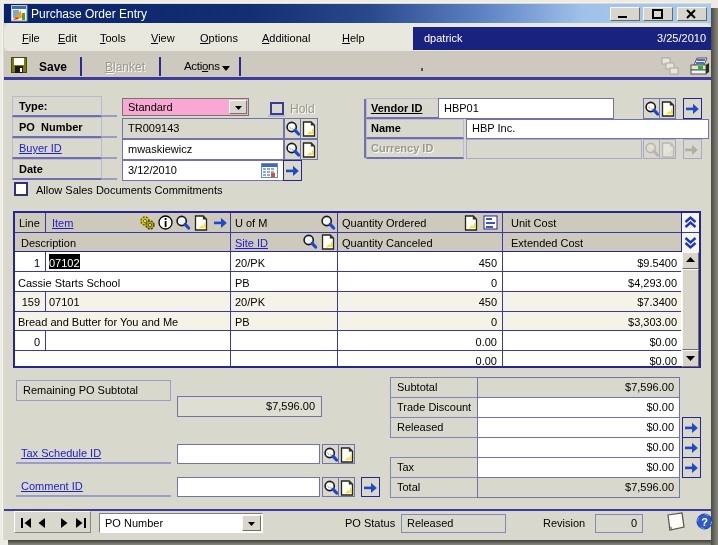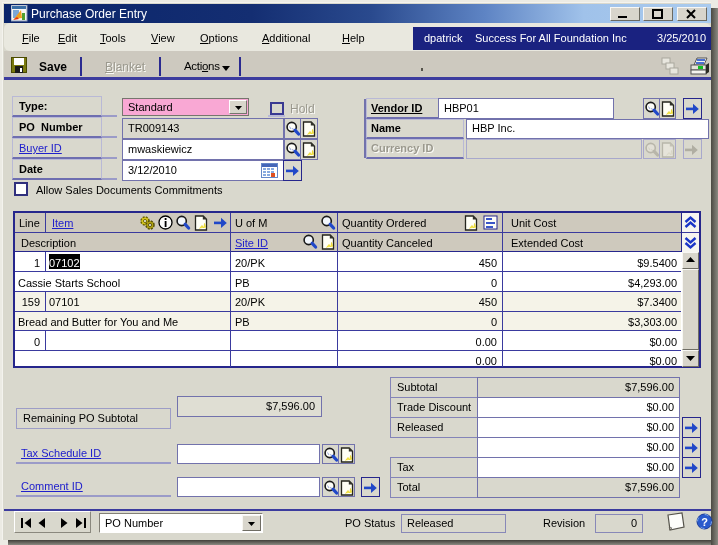--- a/index.html
+++ b/index.html
@@ -82,21 +82,20 @@
 <div id="menubar">
   <span class="mi" style="left:18px"><span class="ul">F</span>ile</span>
   <span class="mi" style="left:54px"><span class="ul">E</span>dit</span>
   <span class="mi" style="left:96px"><span class="ul">T</span>ools</span>
   <span class="mi" style="left:147px"><span class="ul">V</span>iew</span>
   <span class="mi" style="left:196px"><span class="ul">O</span>ptions</span>
   <span class="mi" style="left:258px"><span class="ul">A</span>dditional</span>
   <span class="mi" style="left:338px"><span class="ul">H</span>elp</span>
   <div id="userbox">
       <span class="abs" style="left:11px;top:5px">dpatrick</span>
-      <span class="abs" style="left:62px;top:5px">Success For All Foundation Inc</span>
       <span class="abs" style="right:5px;top:5px">3/25/2010</span>
     </div>
 </div>
 <div id="toolbar">
   <svg class="abs" style="left:7px;top:6px" width="17" height="17" viewBox="0 0 17 17">
     <rect x="0.5" y="0.5" width="15" height="15" fill="#7A7A10" stroke="#4A4A00"></rect>
     <rect x="3" y="1" width="10" height="7" fill="#fff"></rect>
     <rect x="4" y="9" width="8" height="7" fill="#1A1A1A"></rect>
     <rect x="9" y="11" width="2" height="4" fill="#fff"></rect>
   </svg>
@@ -486,21 +485,21 @@
         <path d="M8 2.8 L13.8 7.9 L8 13 Z" fill="#2148C8"></path>
       </svg>
     </div>
   <div class="tlab" style="top:397px">
       <span class="abs" style="left:6px;top:3px">Total</span>
     </div>
   <div class="tval ro2" style="top:397px">
       <span class="abs rt" style="right:5px;top:3px">$7,596.00</span>
     </div>
 
-  <div class="abs" style="left:12px;top:328px;width:155px;height:21px;background:#D9D8CD;border:1px solid #9D9DC6">
+  <div class="abs" style="left:12px;top:300px;width:155px;height:21px;background:#D9D8CD;border:1px solid #9D9DC6">
       <span class="abs" style="left:6px;top:3px">Remaining PO Subtotal</span>
     </div>
   <div class="abs" style="left:173px;top:316px;width:145px;height:21px;background:#DFDED3;border:1px solid #7272AC">
       <span class="abs rt" style="right:6px;top:3px">$7,596.00</span>
     </div>
 
   <span class="abs link" style="left:17px;top:367px">Tax Schedule ID</span>
   <div class="abs" style="left:12px;top:382px;width:155px;height:2px;background:#9B9BC8"></div>
   <div class="field" style="left:173px;top:364px;width:143px;height:20px"></div>
   <div class="icobox" style="left:318px;top:364px;width:17px;height:20px" id="i-ts-mag">

